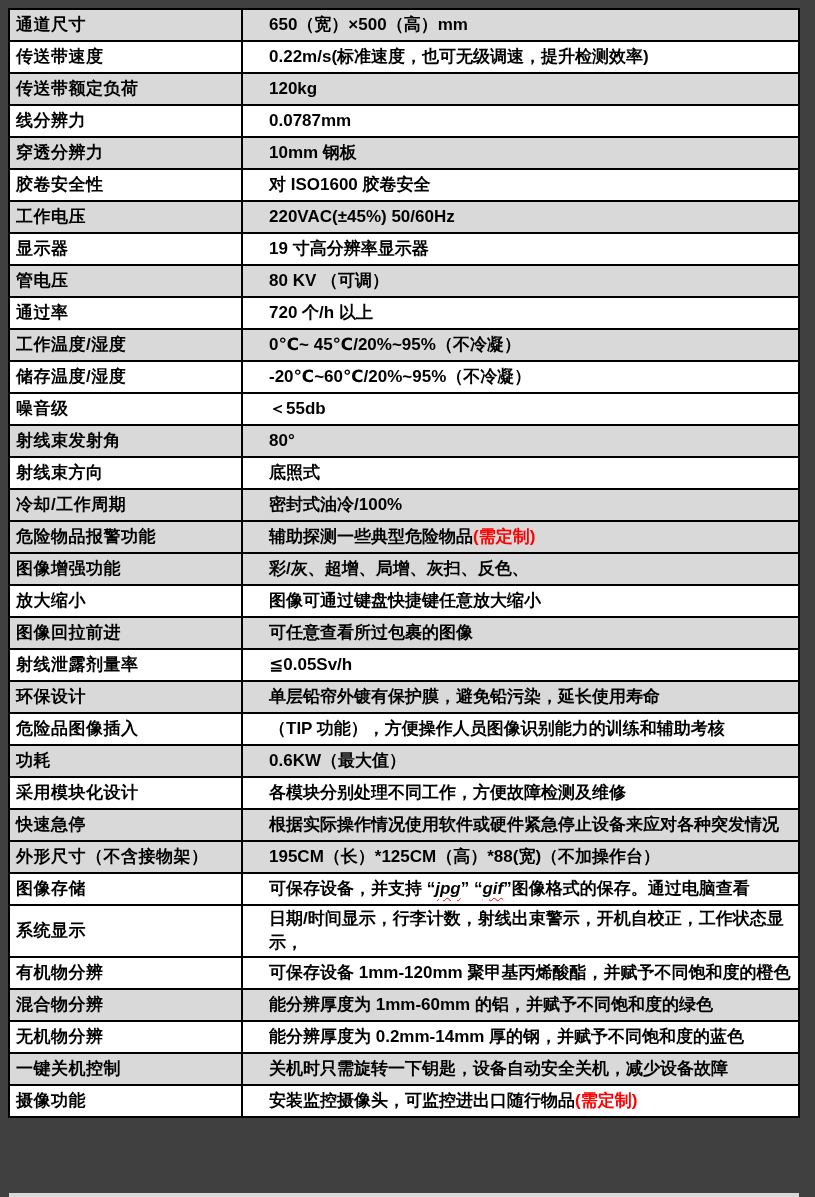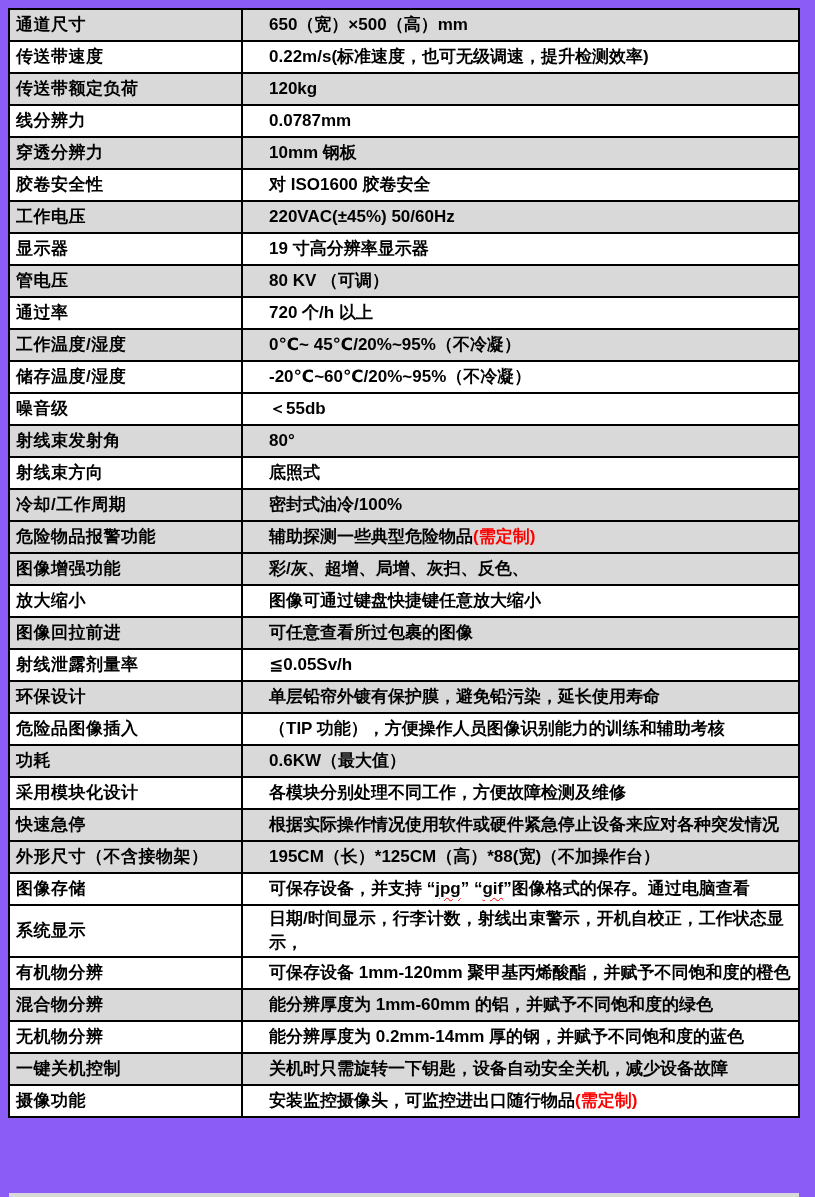--- a/index.html
+++ b/index.html
@@ -8,21 +8,21 @@
     background: #ffffff;
     width: 815px;
     height: 1197px;
     overflow: hidden;
     font-family: "Liberation Sans", "DejaVu Sans", sans-serif;
   }
   .page {
     position: relative;
     width: 815px;
     height: 1197px;
-    background: #8b5cf6;
+    background: #404040;
   }
   table.spec {
     position: absolute;
     left: 8px;
     top: 8px;
     width: 792px;
     border-collapse: collapse;
     table-layout: fixed;
   }
   table.spec td {
@@ -51,20 +51,21 @@
   }
   .seg-red {
     color: var(--red-color, #ff0000);
   }
   .seg-squiggle {
     text-decoration: underline;
     text-decoration-style: wavy;
     text-decoration-color: var(--red-color, #ff0000);
     text-decoration-thickness: 1px;
     text-underline-offset: 3px;
+    font-style: italic;
   }
   .cropped-next-row {
     position: absolute;
     left: 9px;
     top: 1193px;
     width: 790px;
     height: 4px;
     background: var(--shaded-color, #d9d9d9);
   }
 </style>

